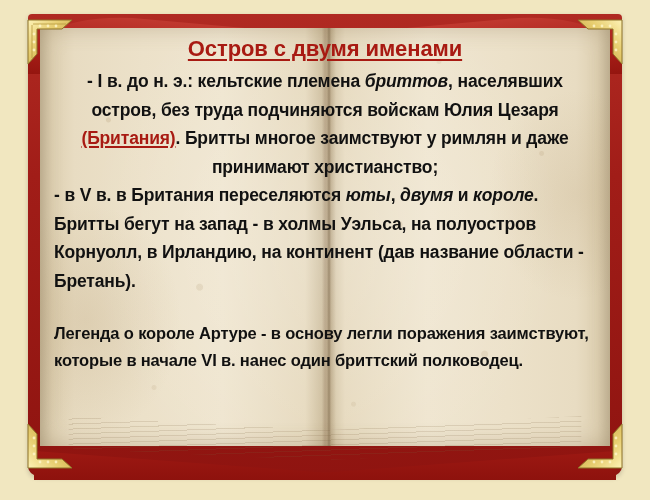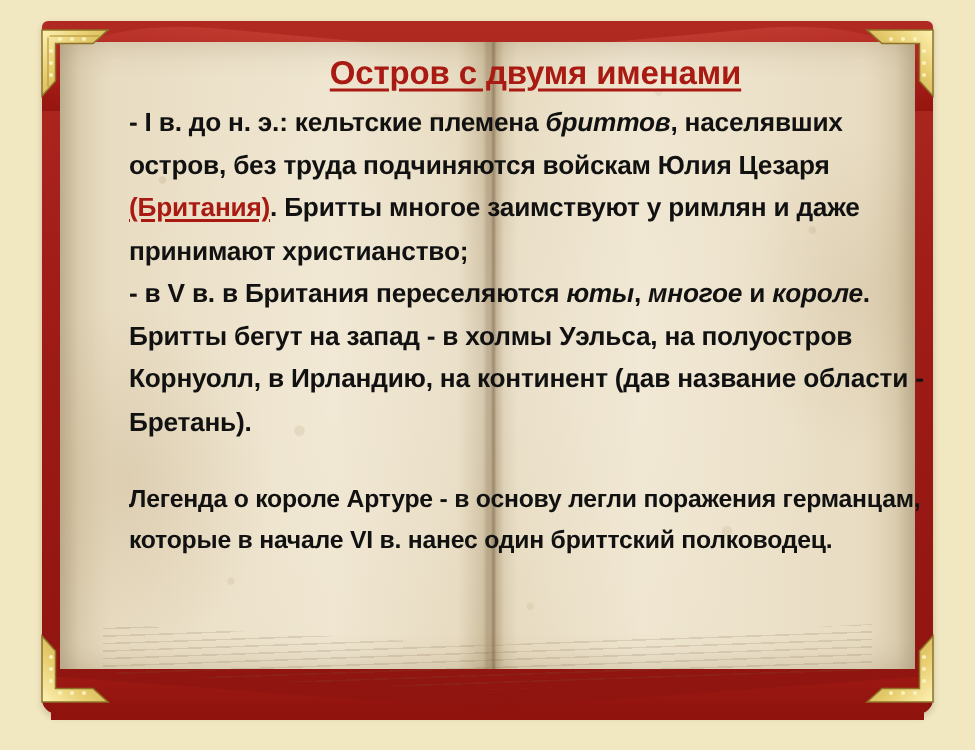--- a/index.html
+++ b/index.html
@@ -182,21 +182,20 @@
 
   
   #content {
     position: absolute;
     left: 40px;
     top: 36px;
     width: 570px;
     height: 400px;
     padding: 0 14px;
     box-sizing: border-box;
-    margin-left: 32px;
   }
 
   #title {
     margin: 0;
     text-align: center;
     font-size: 22px;
     font-weight: bold;
     color: #a81a12;
     text-decoration: underline;
     text-underline-offset: 3px;
@@ -207,21 +206,21 @@
 
   .para {
     margin: 0;
     font-size: 17.5px;
     font-weight: bold;
     color: #111111;
     line-height: 28.5px;
     letter-spacing: -.15px;
     text-align: left;
   }
-  #p1 { margin-top: 5px; }
+  #p1 { margin-top: 5px; text-align: center; }
 
   .para .it { font-style: italic; }
 
   .hl {
     color: #a81a12;
     text-decoration: underline;
     text-underline-offset: 2px;
     text-decoration-thickness: 2px;
   }
 
@@ -303,18 +302,18 @@
       </svg>
     </div>
   </div>
 
   <div id="content">
 
     <div id="title">Остров с двумя именами</div>
 
     <p class="para" id="p1"><span>- I в. до н. э.: кельтские племена </span><span class="it">бриттов</span><span>, населявших остров, без труда подчиняются войскам Юлия Цезаря </span><span class="hl">(Британия)</span><span>. Бритты многое заимствуют у римлян и даже принимают христианство;</span></p>
 
-    <p class="para" id="p2"><span>- в V в. в Британия переселяются </span><span class="it">юты</span><span>, </span><span class="it">многое</span><span> и </span><span class="it">короле</span><span>. Бритты бегут на запад - в холмы Уэльса, на полуостров Корнуолл, в Ирландию, на континент (дав название области - Бретань).</span></p>
-
-    <p class="para" id="p-legend">Легенда о короле Артуре - в основу легли поражения германцам, которые в начале VI в. нанес один бриттский полководец.</p>
+    <p class="para" id="p2"><span>- в V в. в Британия переселяются </span><span class="it">юты</span><span>, </span><span class="it">двумя</span><span> и </span><span class="it">короле</span><span>. Бритты бегут на запад - в холмы Уэльса, на полуостров Корнуолл, в Ирландию, на континент (дав название области - Бретань).</span></p>
+
+    <p class="para" id="p-legend">Легенда о короле Артуре - в основу легли поражения заимствуют, которые в начале VI в. нанес один бриттский полководец.</p>
 
   </div>
 </div>
 
 </body></html>

